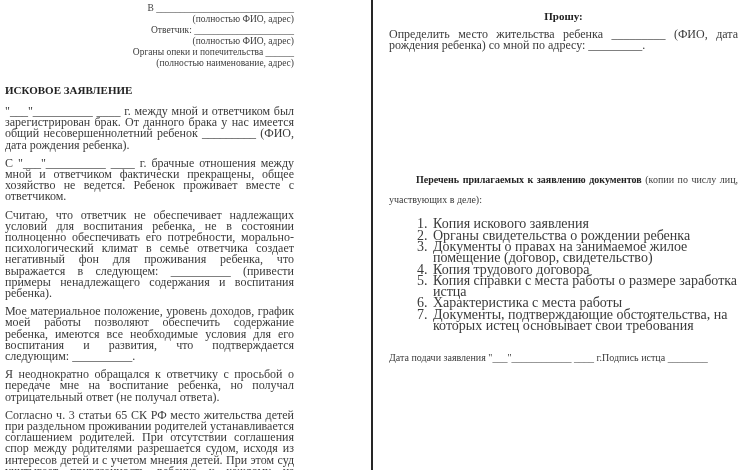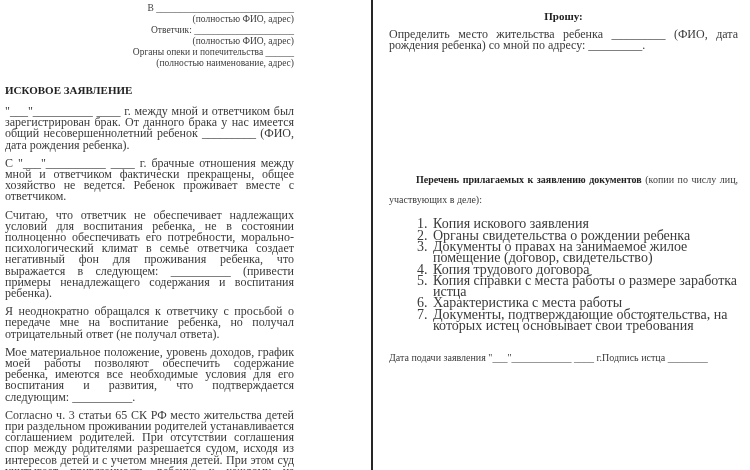--- a/index.html
+++ b/index.html
@@ -113,22 +113,22 @@
       <span class="caption">(полностью ФИО, адрес)</span>
       <span class="line">Органы опеки и попечительства ______</span>
       <span class="caption">(полностью наименование, адрес)</span>
     </div>
 
     <div class="doc-title">ИСКОВОЕ ЗАЯВЛЕНИЕ</div>
 
     <p class="body first">"___"__________ ____ г. между мной и ответчиком был зарегистрирован брак. От данного брака у нас имеется общий несовершеннолетний ребенок _________ (ФИО, дата рождения ребенка).</p>
     <p class="body">С "___"__________ ____ г. брачные отношения между мной и ответчиком фактически прекращены, общее хозяйство не ведется. Ребенок проживает вместе с ответчиком.</p>
     <p class="body">Считаю, что ответчик не обеспечивает надлежащих условий для воспитания ребенка, не в состоянии полноценно обеспечивать его потребности, морально-психологический климат в семье ответчика создает негативный фон для проживания ребенка, что выражается в следующем: __________ (привести примеры ненадлежащего содержания и воспитания ребенка).</p>
+    <p class="body">Мое материальное положение, уровень доходов, график моей работы позволяют обеспечить содержание ребенка, имеются все необходимые условия для его воспитания и развития, что подтверждается следующим: __________.</p>
     <p class="body">Я неоднократно обращался к ответчику с просьбой о передаче мне на воспитание ребенка, но получал отрицательный ответ (не получал ответа).</p>
-    <p class="body">Мое материальное положение, уровень доходов, график моей работы позволяют обеспечить содержание ребенка, имеются все необходимые условия для его воспитания и развития, что подтверждается следующим: __________.</p>
     <p class="body">Согласно ч. 3 статьи 65 СК РФ место жительства детей при раздельном проживании родителей устанавливается соглашением родителей. При отсутствии соглашения спор между родителями разрешается судом, исходя из интересов детей и с учетом мнения детей. При этом суд учитывает привязанность ребенка к каждому из родителей, братьям и сестрам, возраст ребенка, нравственные и иные личные качества родителей, отношения, существующие между каждым из родителей и ребенком, возможность создания ребенку условий для воспитания и развития (род деятельности, режим работы родителей, материальное и семейное положение родителей и другое).</p>
 
   </div>
 
   <div class="divider"></div>
 
   <div class="page page-right">
 
     <div class="request-title">Прошу:</div>
 

